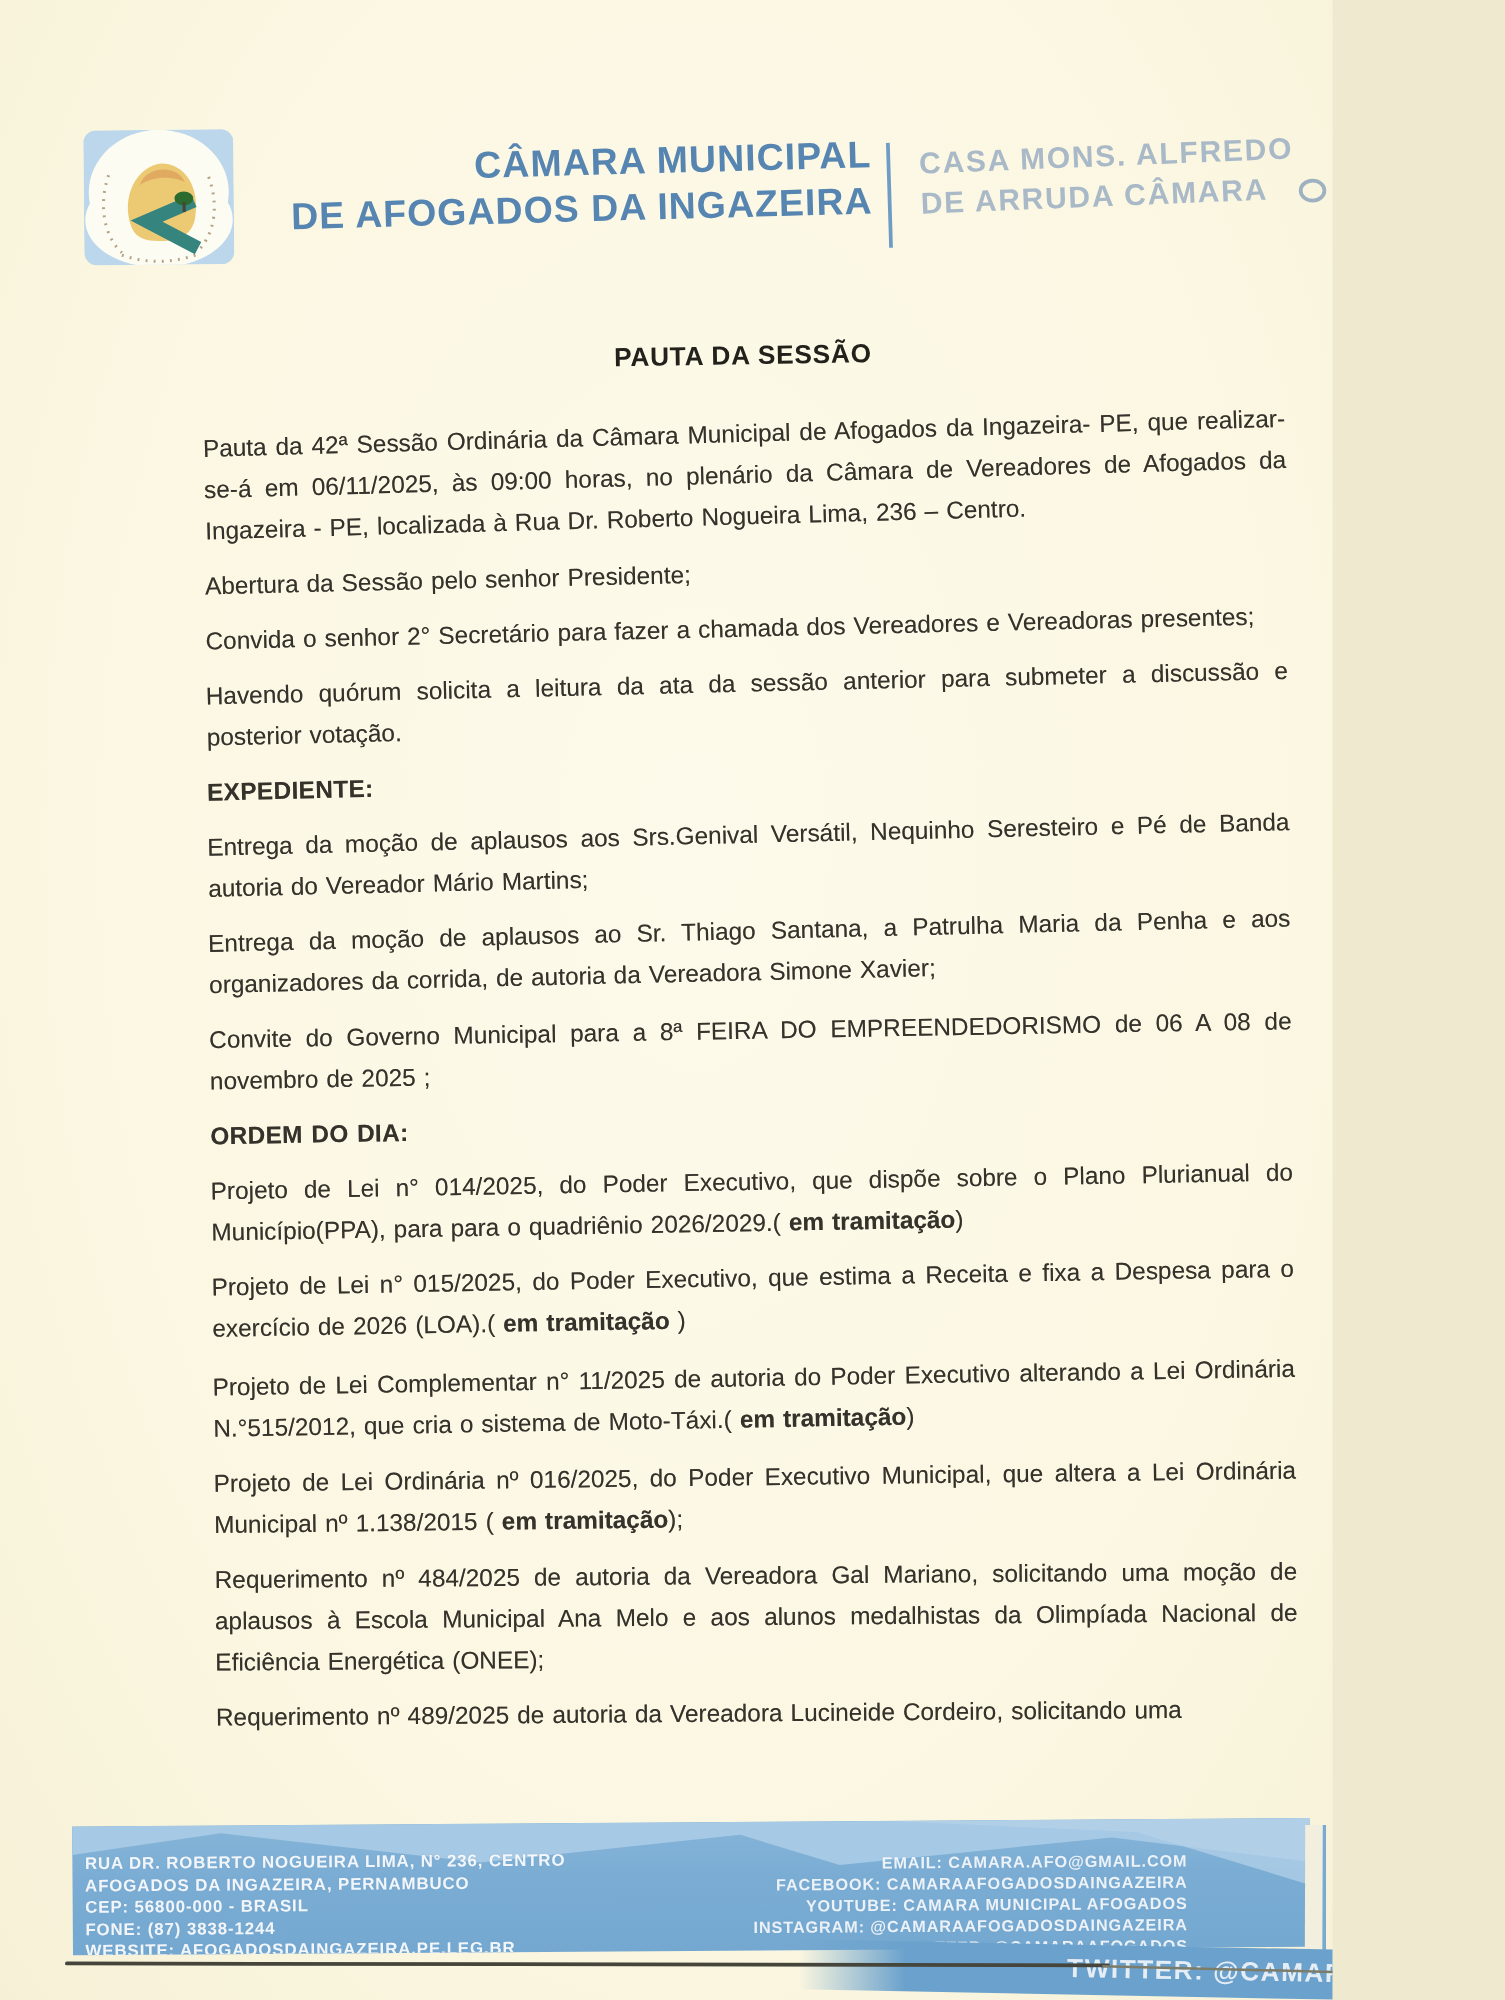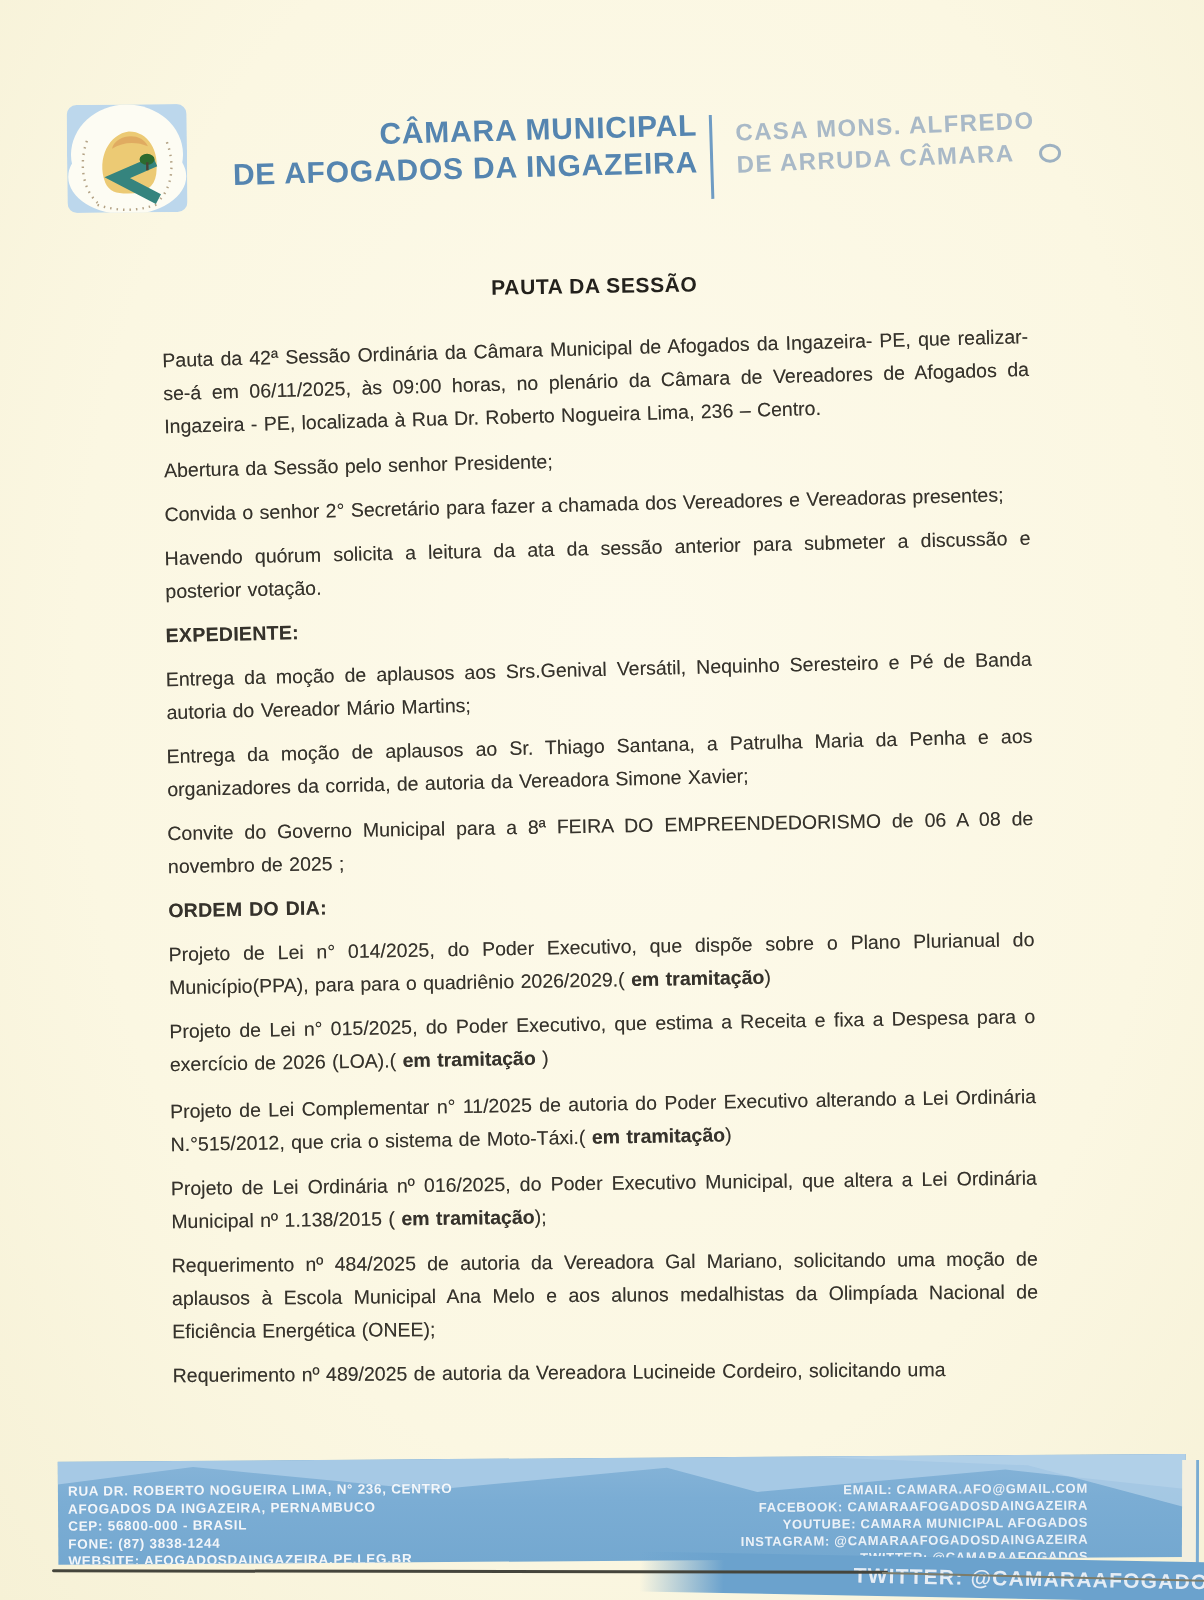--- a/index.html
+++ b/index.html
@@ -1,17 +1,17 @@
 <!DOCTYPE html>
 <html><head>
 <meta charset="utf-8">
 <style>
   html,body{margin:0;padding:0;background:#efe9cf;}
   .canvas{
-    position:relative;width:1204px;height:1600px;overflow:hidden;
+    position:relative;width:1066px;height:1600px;overflow:hidden;
     background:radial-gradient(ellipse at 52% 42%, #fdfaeb 0%, #fbf7e2 62%, #f6f1d6 100%);
     font-family:"Liberation Sans","DejaVu Sans",sans-serif;
   }
   .tilt{position:absolute;inset:0;transform:rotate(-0.55deg);transform-origin:50% 55%;}
 
   
   .logo{position:absolute;top:100px;left:74px;width:120px;height:108px;}
   .org{position:absolute;top:116px;left:210px;width:494px;text-align:right;
        color:#5585b0;font-weight:bold;font-size:30px;line-height:37px;letter-spacing:.8px;
        transform:rotate(-1deg);transform-origin:left top;}

